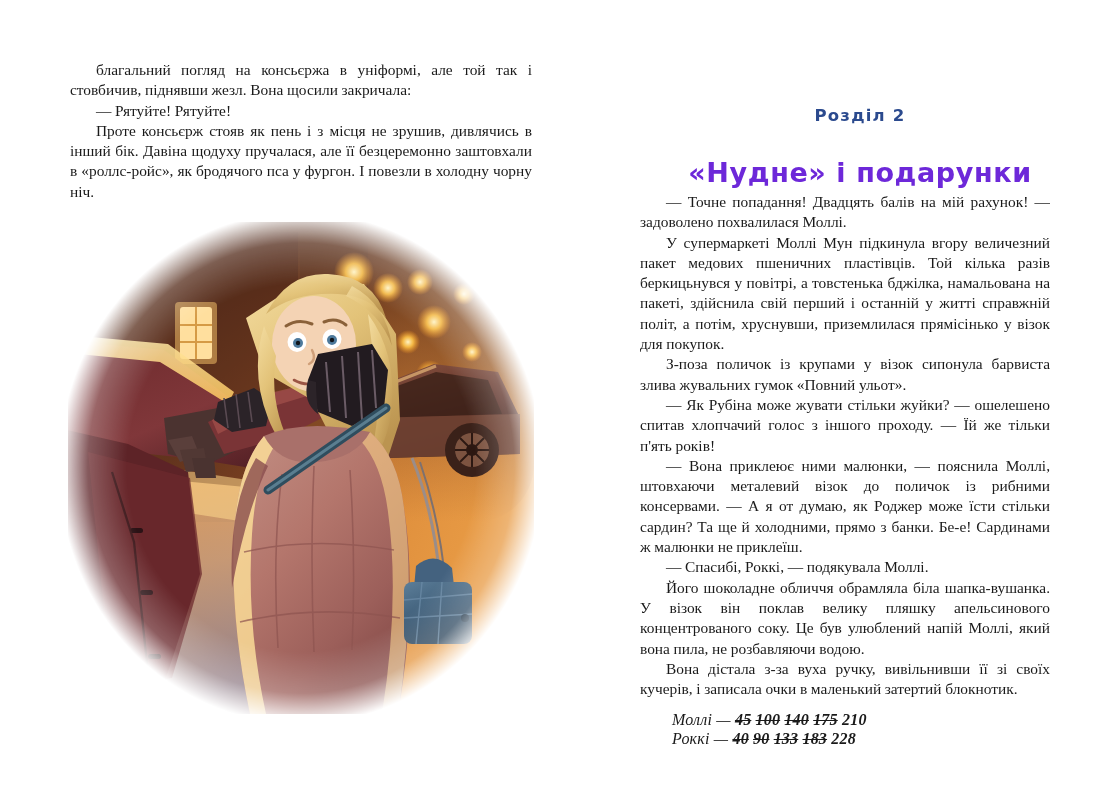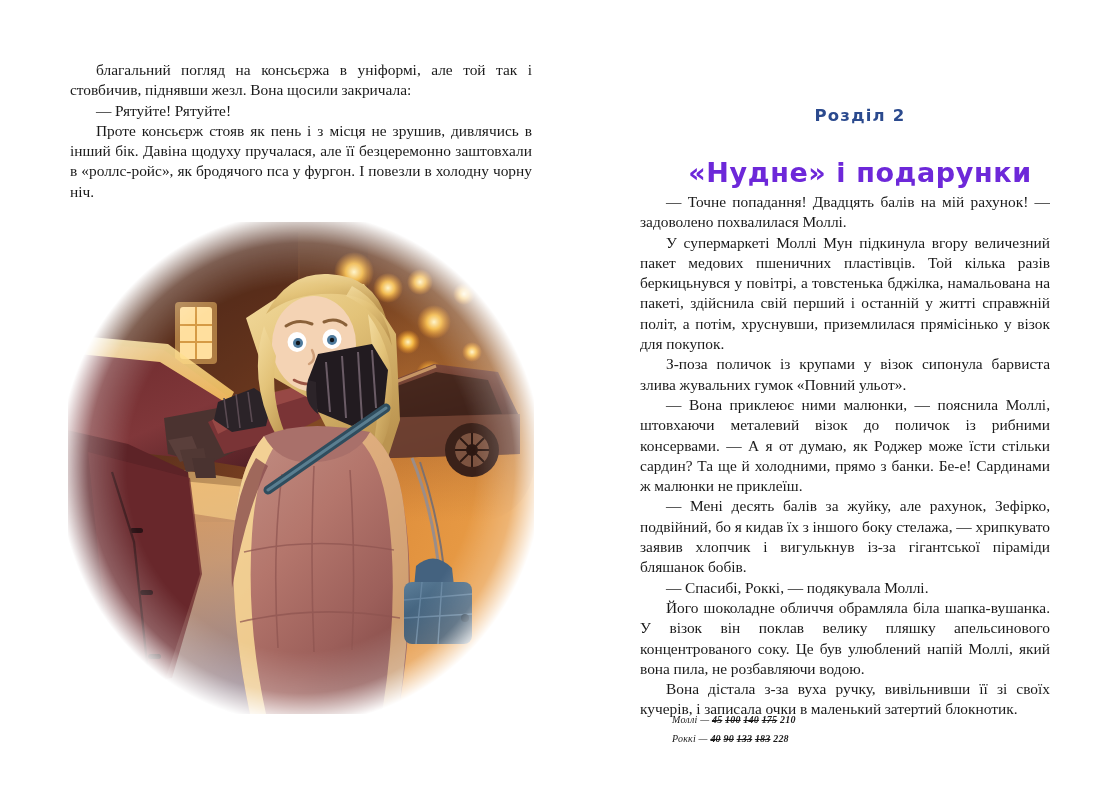--- a/index.html
+++ b/index.html
@@ -95,21 +95,21 @@
     color: #6d28d9;
     white-space: nowrap;
   }
 
   
   .scores {
     position: absolute;
     left: 88px;   
     top: 666px;
     font-style: italic;
-    font-size: 10px;
+    font-size: 16px;
     line-height: 19px;
     letter-spacing: 0.2px;
   }
   .scores .line { white-space: nowrap; }
   .scores .name { font-style: italic; }
   .scores .num { font-weight: 700; font-style: italic; }
   .scores .num.struck { text-decoration: line-through; text-decoration-thickness: 1.3px; }
 
   
   .folio {
@@ -388,22 +388,22 @@
   <div class="page-right">
 
     <div class="chapter-number">Розділ 2</div>
 
     <h1 class="chapter-title">«Нудне» і подарунки</h1>
 
     <div class="col-right-text">
       <p class="body">— Точне попадання! Двадцять балів на мій рахунок! — задоволено похвалилася Моллі.</p>
       <p class="body">У супермаркеті Моллі Мун підкинула вгору величезний пакет медових пшеничних пластівців. Той кілька разів беркицьнувся у повітрі, а товстенька бджілка, намальована на пакеті, здійснила свій перший і останній у житті справжній політ, а потім, хруснувши, приземлилася прямісінько у візок для покупок.</p>
       <p class="body">З-поза поличок із крупами у візок сипонула барвиста злива жувальних гумок «Повний ульот».</p>
+      <p class="body">— Як Рубіна може жувати стільки жуйки? — ошелешено спитав хлопчачий голос з іншого проходу. — Їй же тільки п'ять років!</p>
       <p class="body">— Вона приклеює ними малюнки, — пояснила Моллі, штовхаючи металевий візок до поличок із рибними консервами. — А я от думаю, як Роджер може їсти стільки сардин? Та ще й холодними, прямо з банки. Бе-е! Сардинами ж малюнки не приклеїш.</p>
-      <p class="body">— Мені десять балів за жуйку, але рахунок, Зефірко, подвійний, бо я кидав їх з іншого боку стелажа, — хрипкувато заявив хлопчик і вигулькнув із-за гігантської піраміди бляшанок бобів.</p>
       <p class="body">— Спасибі, Роккі, — подякувала Моллі.</p>
       <p class="body">Його шоколадне обличчя обрамляла біла шапка-вушанка. У візок він поклав велику пляшку апельсинового концентрованого соку. Це був улюблений напій Моллі, який вона пила, не розбавляючи водою.</p>
       <p class="body">Вона дістала з-за вуха ручку, вивільнивши її зі своїх кучерів, і записала очки в маленький затертий блокнотик.</p>
     </div>
 
     <div class="scores">
       <div class="line"><span class="name">Моллі — </span><span class="num struck">45</span> <span class="num struck">100</span> <span class="num struck">140</span> <span class="num struck">175</span> <span class="num">210</span></div>
       <div class="line"><span class="name">Роккі — </span><span class="num struck">40</span> <span class="num struck">90</span> <span class="num struck">133</span> <span class="num struck">183</span> <span class="num">228</span></div>
     </div>
 

